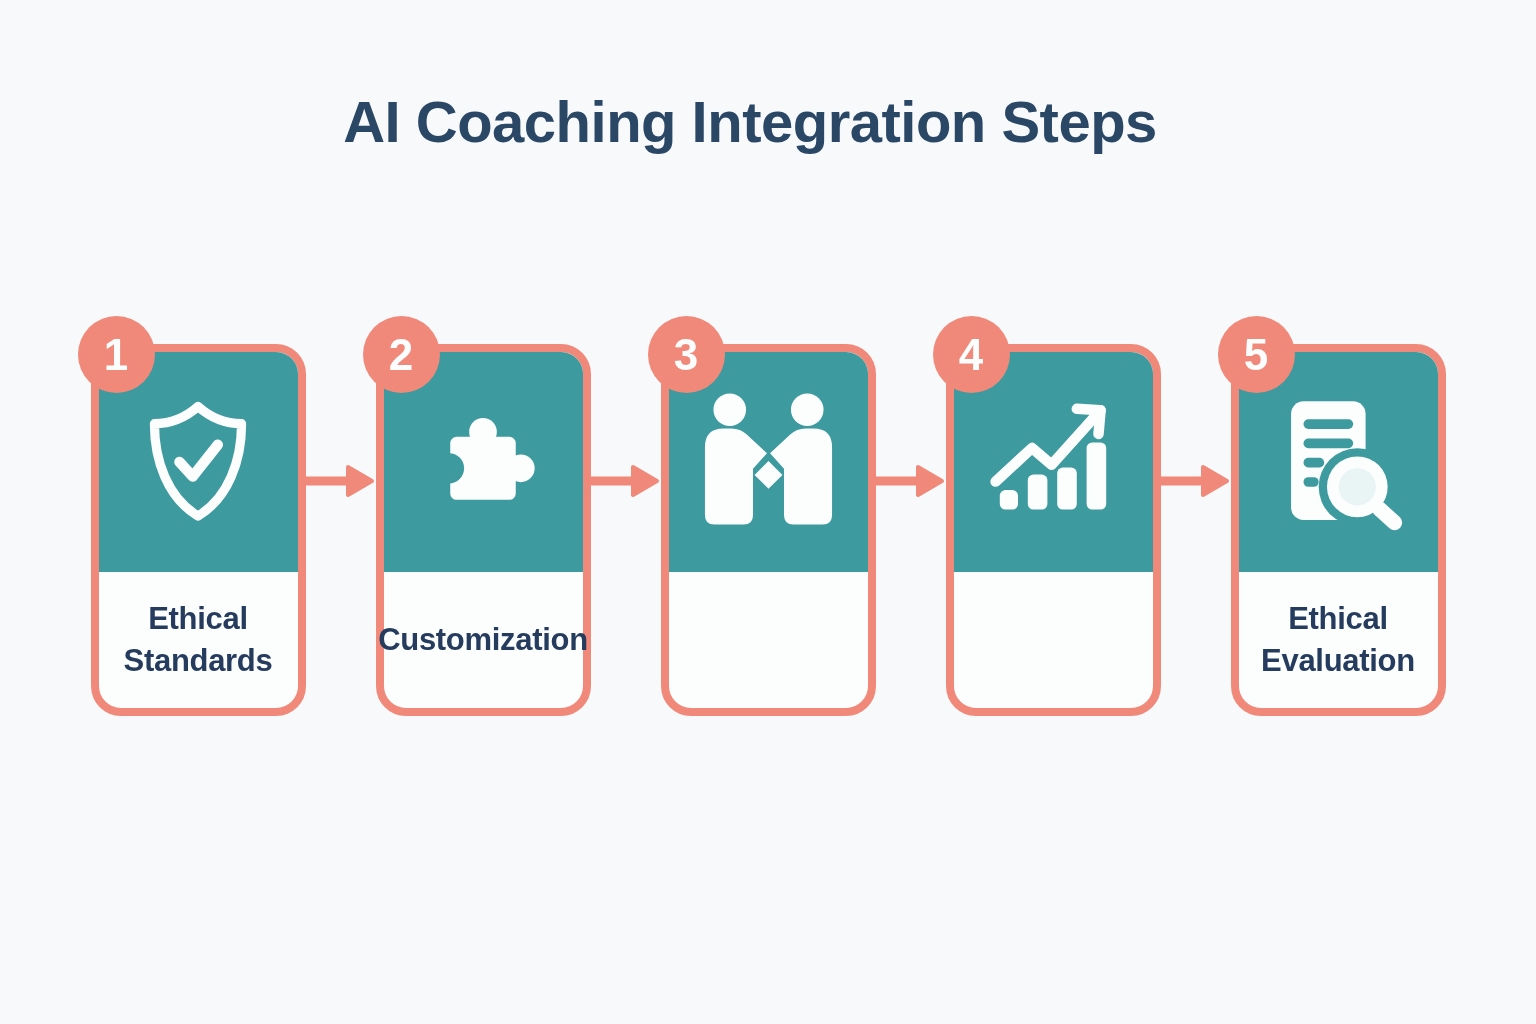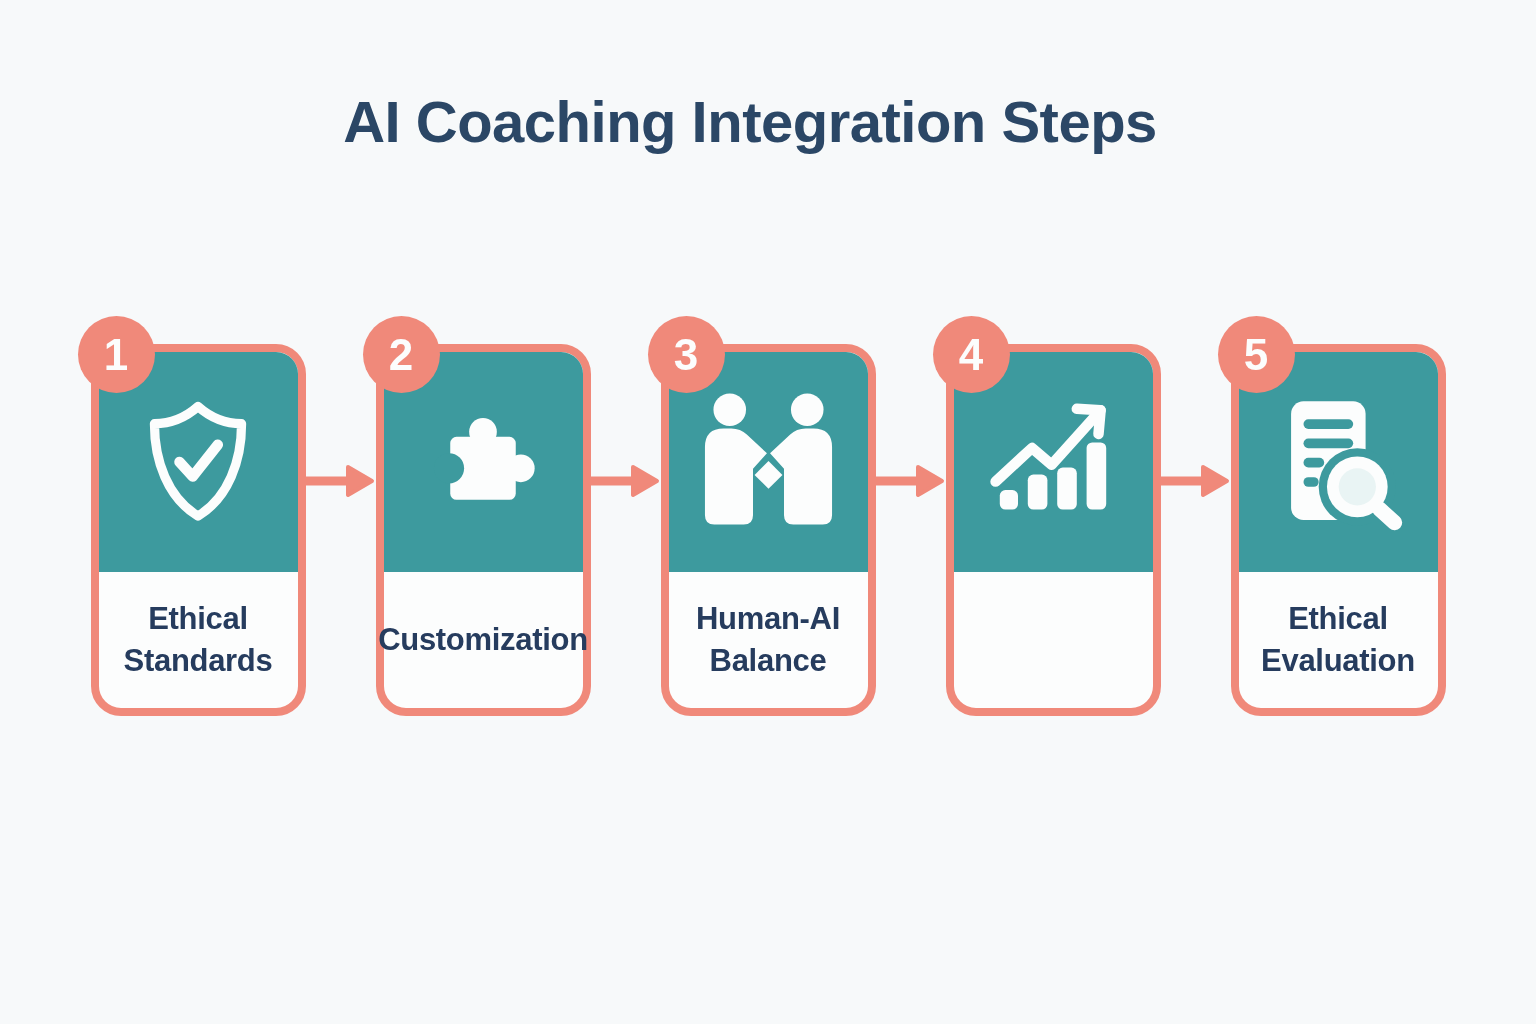--- a/index.html
+++ b/index.html
@@ -137,24 +137,20 @@
       </div>
       <div class="card-header">
         <svg viewBox="0 0 100 92" width="155" height="143">
           <circle cx="25" cy="12" r="10.5" fill="#FCFDFD"></circle>
           <circle cx="75" cy="12" r="10.5" fill="#FCFDFD"></circle>
           <path d="M15 86 Q9 86 9 80 V36 Q9 24 21 24 H26 Q32 24 36 28 L49 40 L40 50 V80 Q40 86 34 86 Z" fill="#FCFDFD"></path>
           <path d="M85 86 Q91 86 91 80 V36 Q91 24 79 24 H74 Q68 24 64 28 L51 40 L60 50 V80 Q60 86 66 86 Z" fill="#FCFDFD"></path>
           <path d="M50 45 L59 54 L50 63 L41 54 Z" fill="#FCFDFD"></path>
         </svg>
       </div>
-      <div class="card-body">
-        <div class="card-label">Human-AI
-Balance</div>
-      </div>
     </div>
 
     <div class="arrow-cell">
       <svg viewBox="0 0 70 40" width="70" height="40">
         <line x1="0" y1="20" x2="44" y2="20" stroke="#F0897A" stroke-width="9"></line>
         <path d="M42 6 L66 20 L42 34 Z" fill="#F0897A" stroke="#F0897A" stroke-width="4" stroke-linejoin="round"></path>
       </svg>
     </div>
 
     <div class="step-card">

